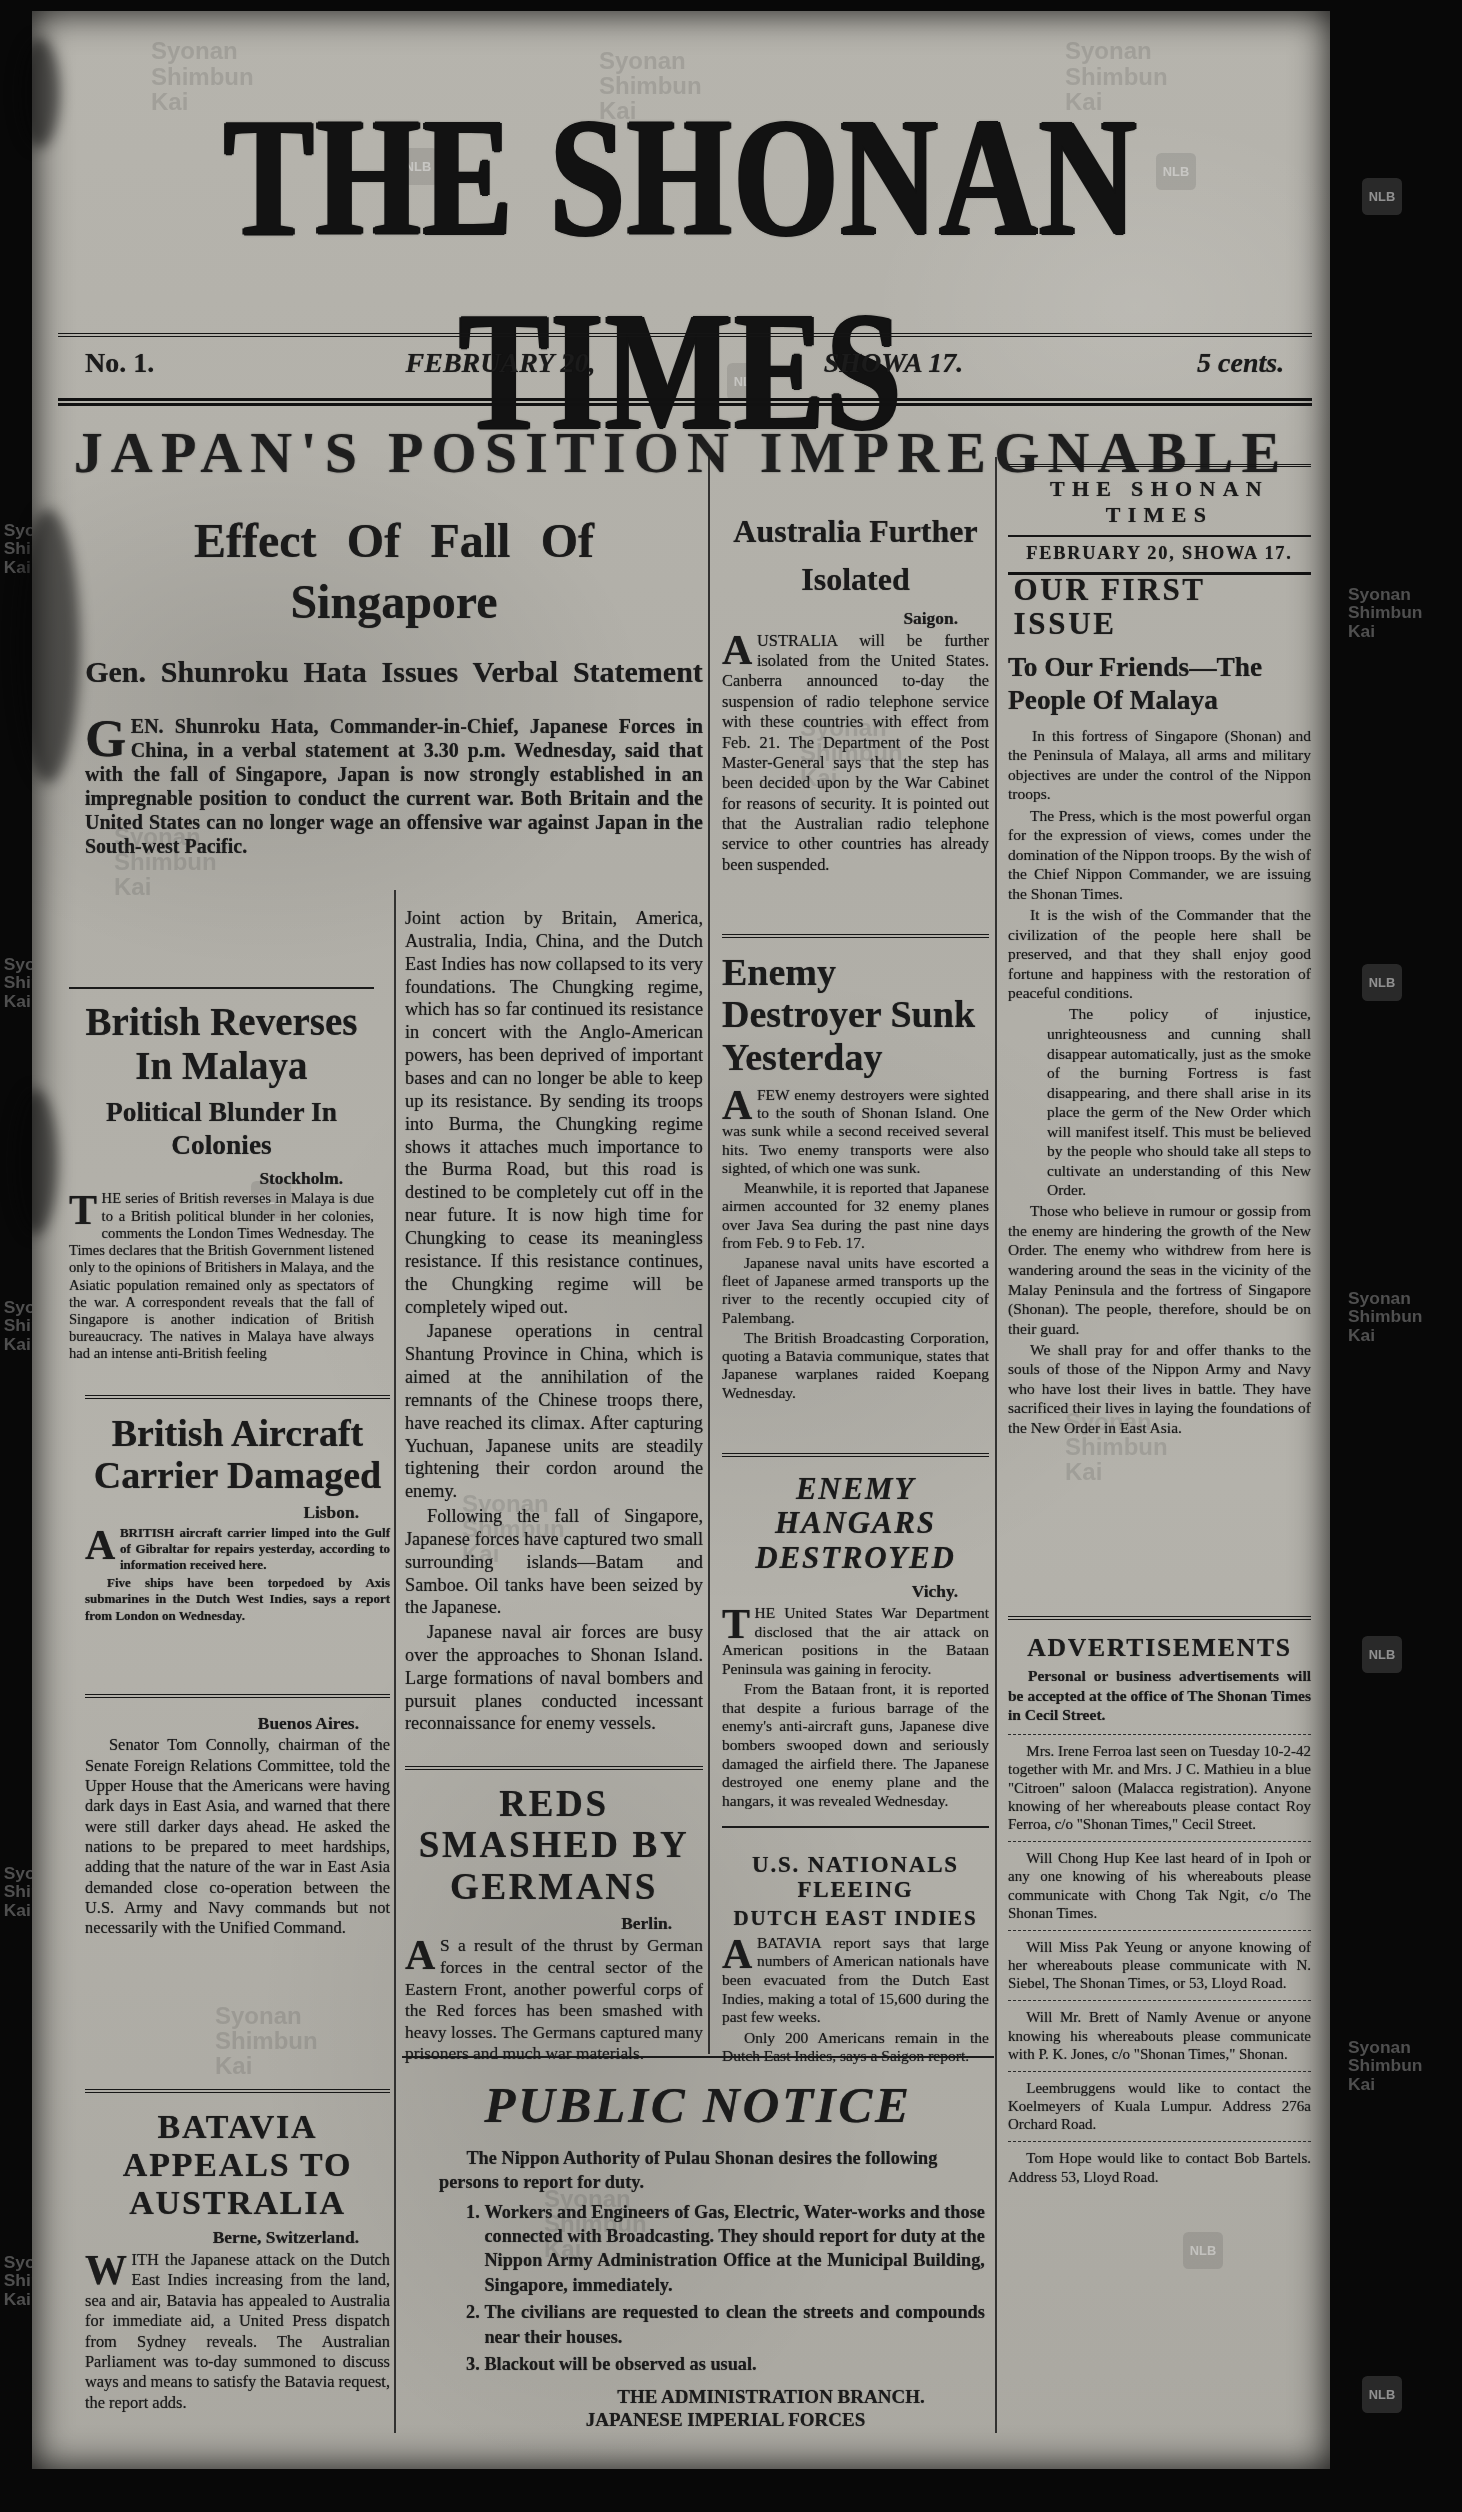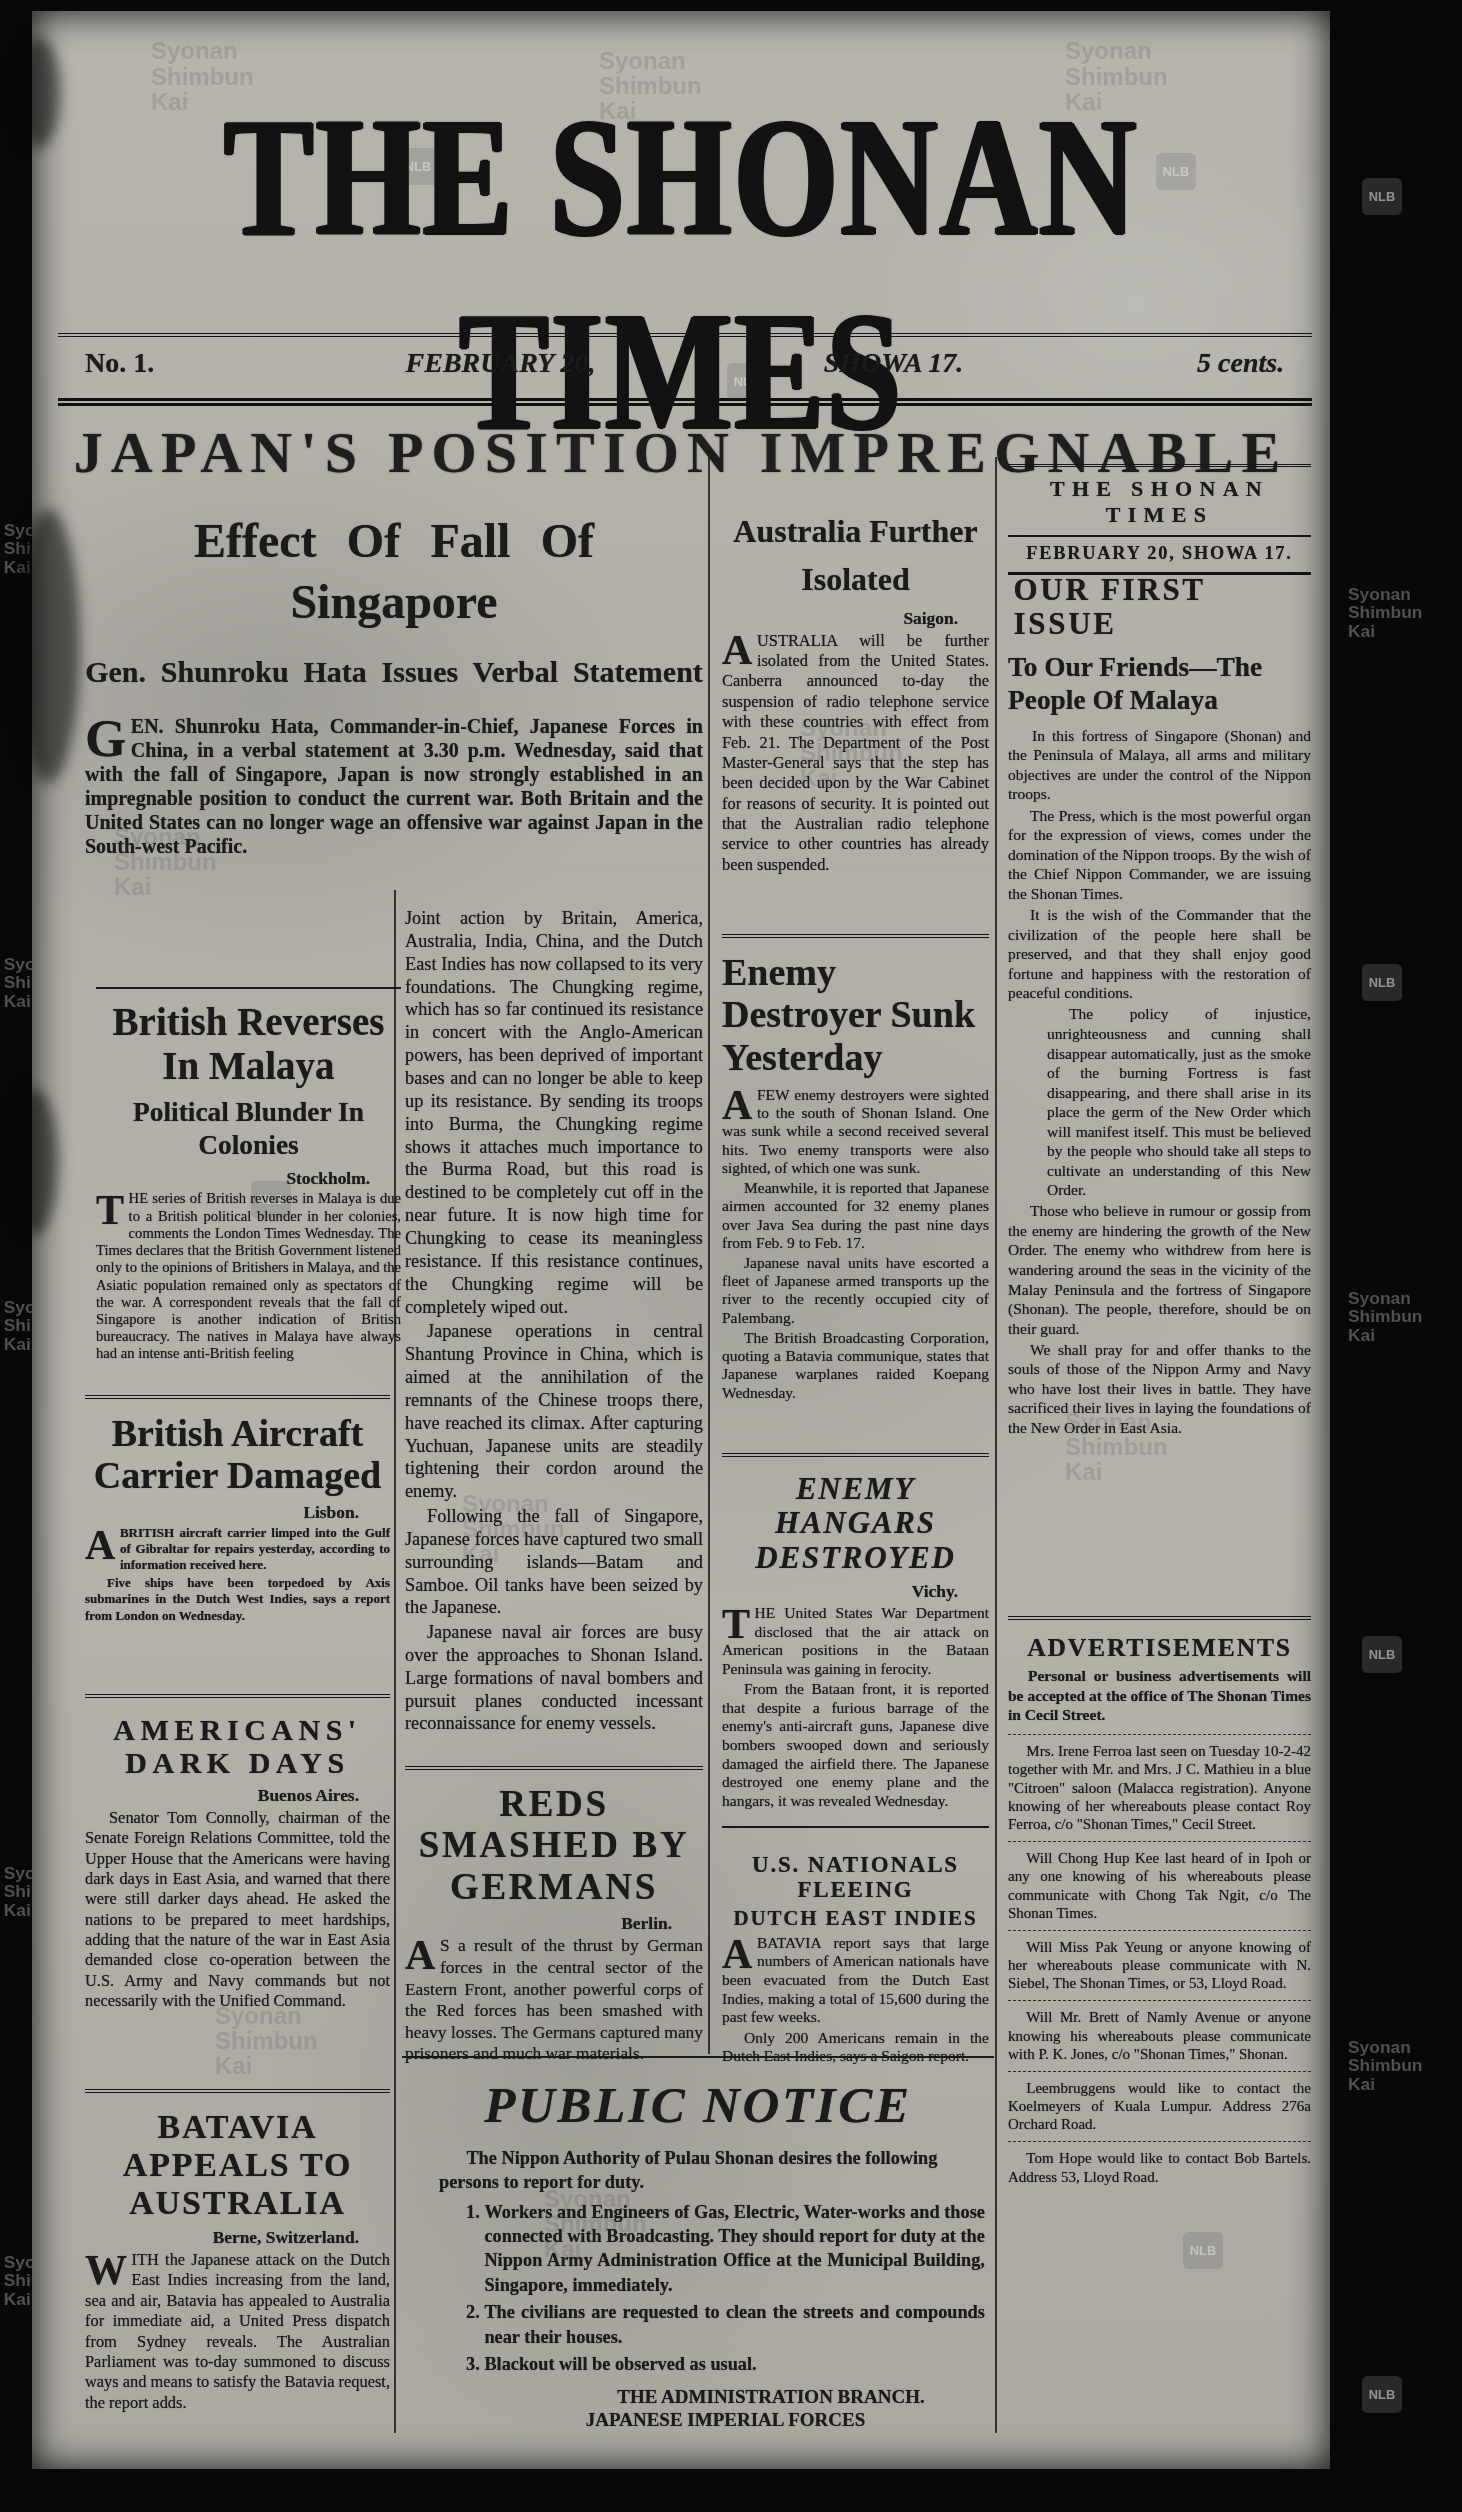--- a/index.html
+++ b/index.html
@@ -230,40 +230,39 @@
     </div>
 
     <div class="abs sep-top" style="left:373px;top:1755px;width:298px;padding-top:7.3px;">
       <div class="a-head ink" style="font-size:37px;letter-spacing:2.7px;">REDS SMASHED BY GERMANS</div>
       <div class="a-date ink">Berlin.</div>
       <div class="a-body ink" style="font-size:17.4px;">
         <p class="first dc">AS a result of the thrust by German forces in the central sector of the Eastern Front, another powerful corps of the Red forces has been smashed with heavy losses. The Germans captured many prisoners and much war materials.</p>
       </div>
     </div>
 
-    <div class="abs" style="left:64px;top:976px;width:305px;border-top:2.7px solid #1a1a1a;padding-top:5.5px;">
+    <div class="abs" style="left:37px;top:976px;width:305px;border-top:2.7px solid #1a1a1a;padding-top:5.5px;">
       <div class="a-head ink" style="font-size:39px;">British Reverses In Malaya</div>
       <div class="a-sub ink" style="font-size:27.4px;">Political Blunder In Colonies</div>
       <div class="a-date ink">Stockholm.</div>
       <div class="a-body ink" style="font-size:14.6px;">
         <p class="first dc" style="line-height:1.18;">THE series of British reverses in Malaya is due to a British political blunder in her colonies, comments the London Times Wednesday. The Times declares that the British Government listened only to the opinions of Britishers in Malaya, and the Asiatic population remained only as spectators of the war. A correspondent reveals that the fall of Singapore is another indication of British bureaucracy. The natives in Malaya have always had an intense anti-British feeling</p>
       </div>
     </div>
 
     <div class="abs sep-top" style="left:53px;top:1384px;width:305px;padding-top:7.3px;">
       <div class="a-head ink" style="font-size:38px;">British Aircraft Carrier Damaged</div>
       <div class="a-date ink">Lisbon.</div>
       <div class="a-body ink" style="font-size:13px;font-weight:bold;">
         <p class="first dc">A BRITISH aircraft carrier limped into the Gulf of Gibraltar for repairs yesterday, according to information received here.</p>
         <p>Five ships have been torpedoed by Axis submarines in the Dutch West Indies, says a report from London on Wednesday.</p>
       </div>
     </div>
 
     <div class="abs sep-top" style="left:53px;top:1683px;width:305px;padding-top:9.1px;">
-      <div class="a-head ink" style="font-size:30px;letter-spacing:5.5px;">AMERICANS' DARK DAYS</div>
       <div class="a-date ink">Buenos Aires.</div>
       <div class="a-body ink" style="font-size:16.4px;">
         <p class="first" style="text-indent:24px;">Senator Tom Connolly, chairman of the Senate Foreign Relations Committee, told the Upper House that the Americans were having dark days in East Asia, and warned that there were still darker days ahead. He asked the nations to be prepared to meet hardships, adding that the nature of the war in East Asia demanded close co-operation between the U.S. Army and Navy commands but not necessarily with the Unified Command.</p>
       </div>
     </div>
 
     <div class="abs sep-top" style="left:53px;top:2078px;width:305px;padding-top:9.1px;">
       <div class="a-head ink" style="font-size:34px;letter-spacing:1.8px;">BATAVIA APPEALS TO AUSTRALIA</div>
       <div class="a-date ink">Berne, Switzerland.</div>
       <div class="a-body ink" style="font-size:16.4px;">

